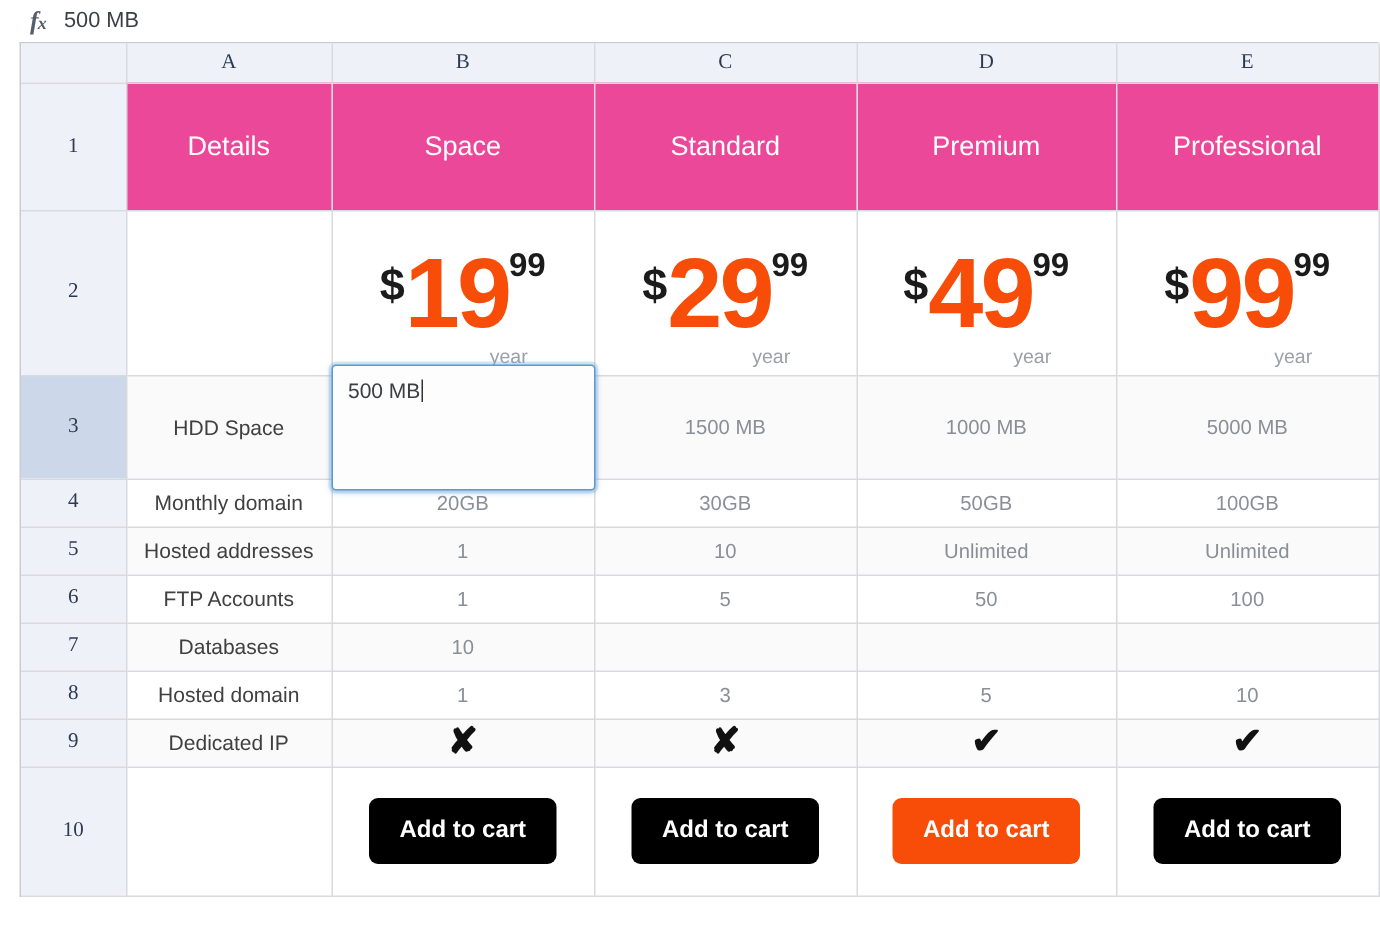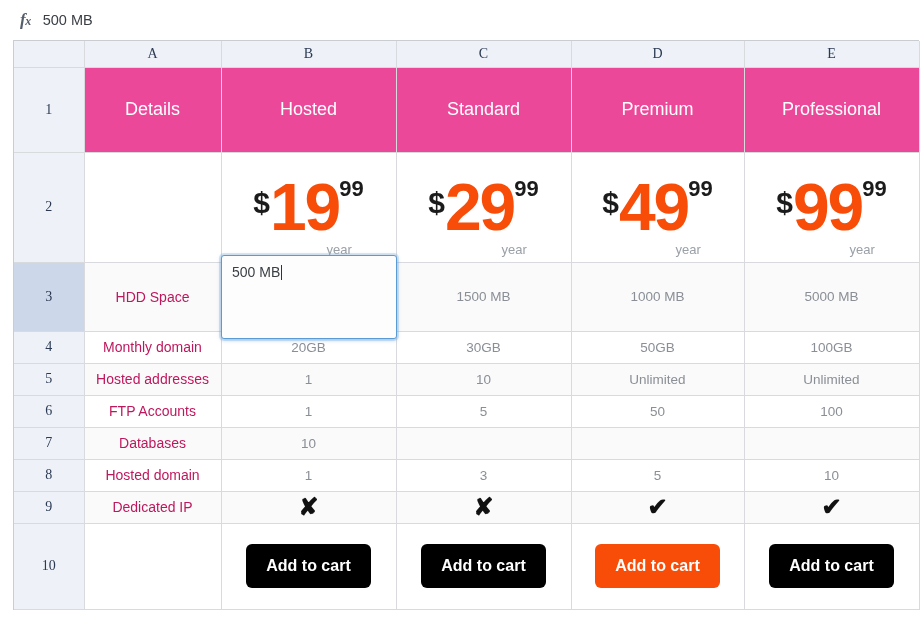--- a/index.html
+++ b/index.html
@@ -5,21 +5,21 @@
   * { box-sizing: border-box; margin: 0; padding: 0; }
   html, body {
     width: 920px; height: 618px;
     background: #ffffff;
     font-family: "Liberation Sans", sans-serif;
     overflow: hidden;
   }
 
   
   #formula-bar {
-    height: 40px;
+    height: 28px;
     display: flex;
     align-items: center;
     padding-left: 20px;
     background: #ffffff;
   }
   #fx-icon {
     font-family: "Liberation Serif", serif;
     font-style: italic;
     font-weight: bold;
     font-size: 17px;
@@ -147,21 +147,21 @@
     position: absolute;
     right: 12px;
     bottom: -16px;
     font-size: 13px;
     font-weight: normal;
     color: #9aa0a6;
   }
 
   
   td.feat-label {
-    color: #be185d;
+    color: #404040;
     font-size: 14px;
     vertical-align: middle;
   }
 
   
   .mark {
     font-size: 24px;
     color: #111111;
     font-weight: bold;
     line-height: 1;
@@ -235,21 +235,21 @@
         <th>A</th>
         <th class="col-active">B</th>
         <th>C</th>
         <th>D</th>
         <th>E</th>
       </tr>
 
       <tr class="r1">
         <td class="rowhdr">1</td>
         <td class="plan-head">Details</td>
-        <td class="plan-head">Hosted</td>
+        <td class="plan-head">Space</td>
         <td class="plan-head">Standard</td>
         <td class="plan-head">Premium</td>
         <td class="plan-head">Professional</td>
       </tr>
 
       <tr class="r2">
         <td class="rowhdr">2</td>
         <td class="cell plain"></td>
         <td class="cell plain">
           <span class="price">

